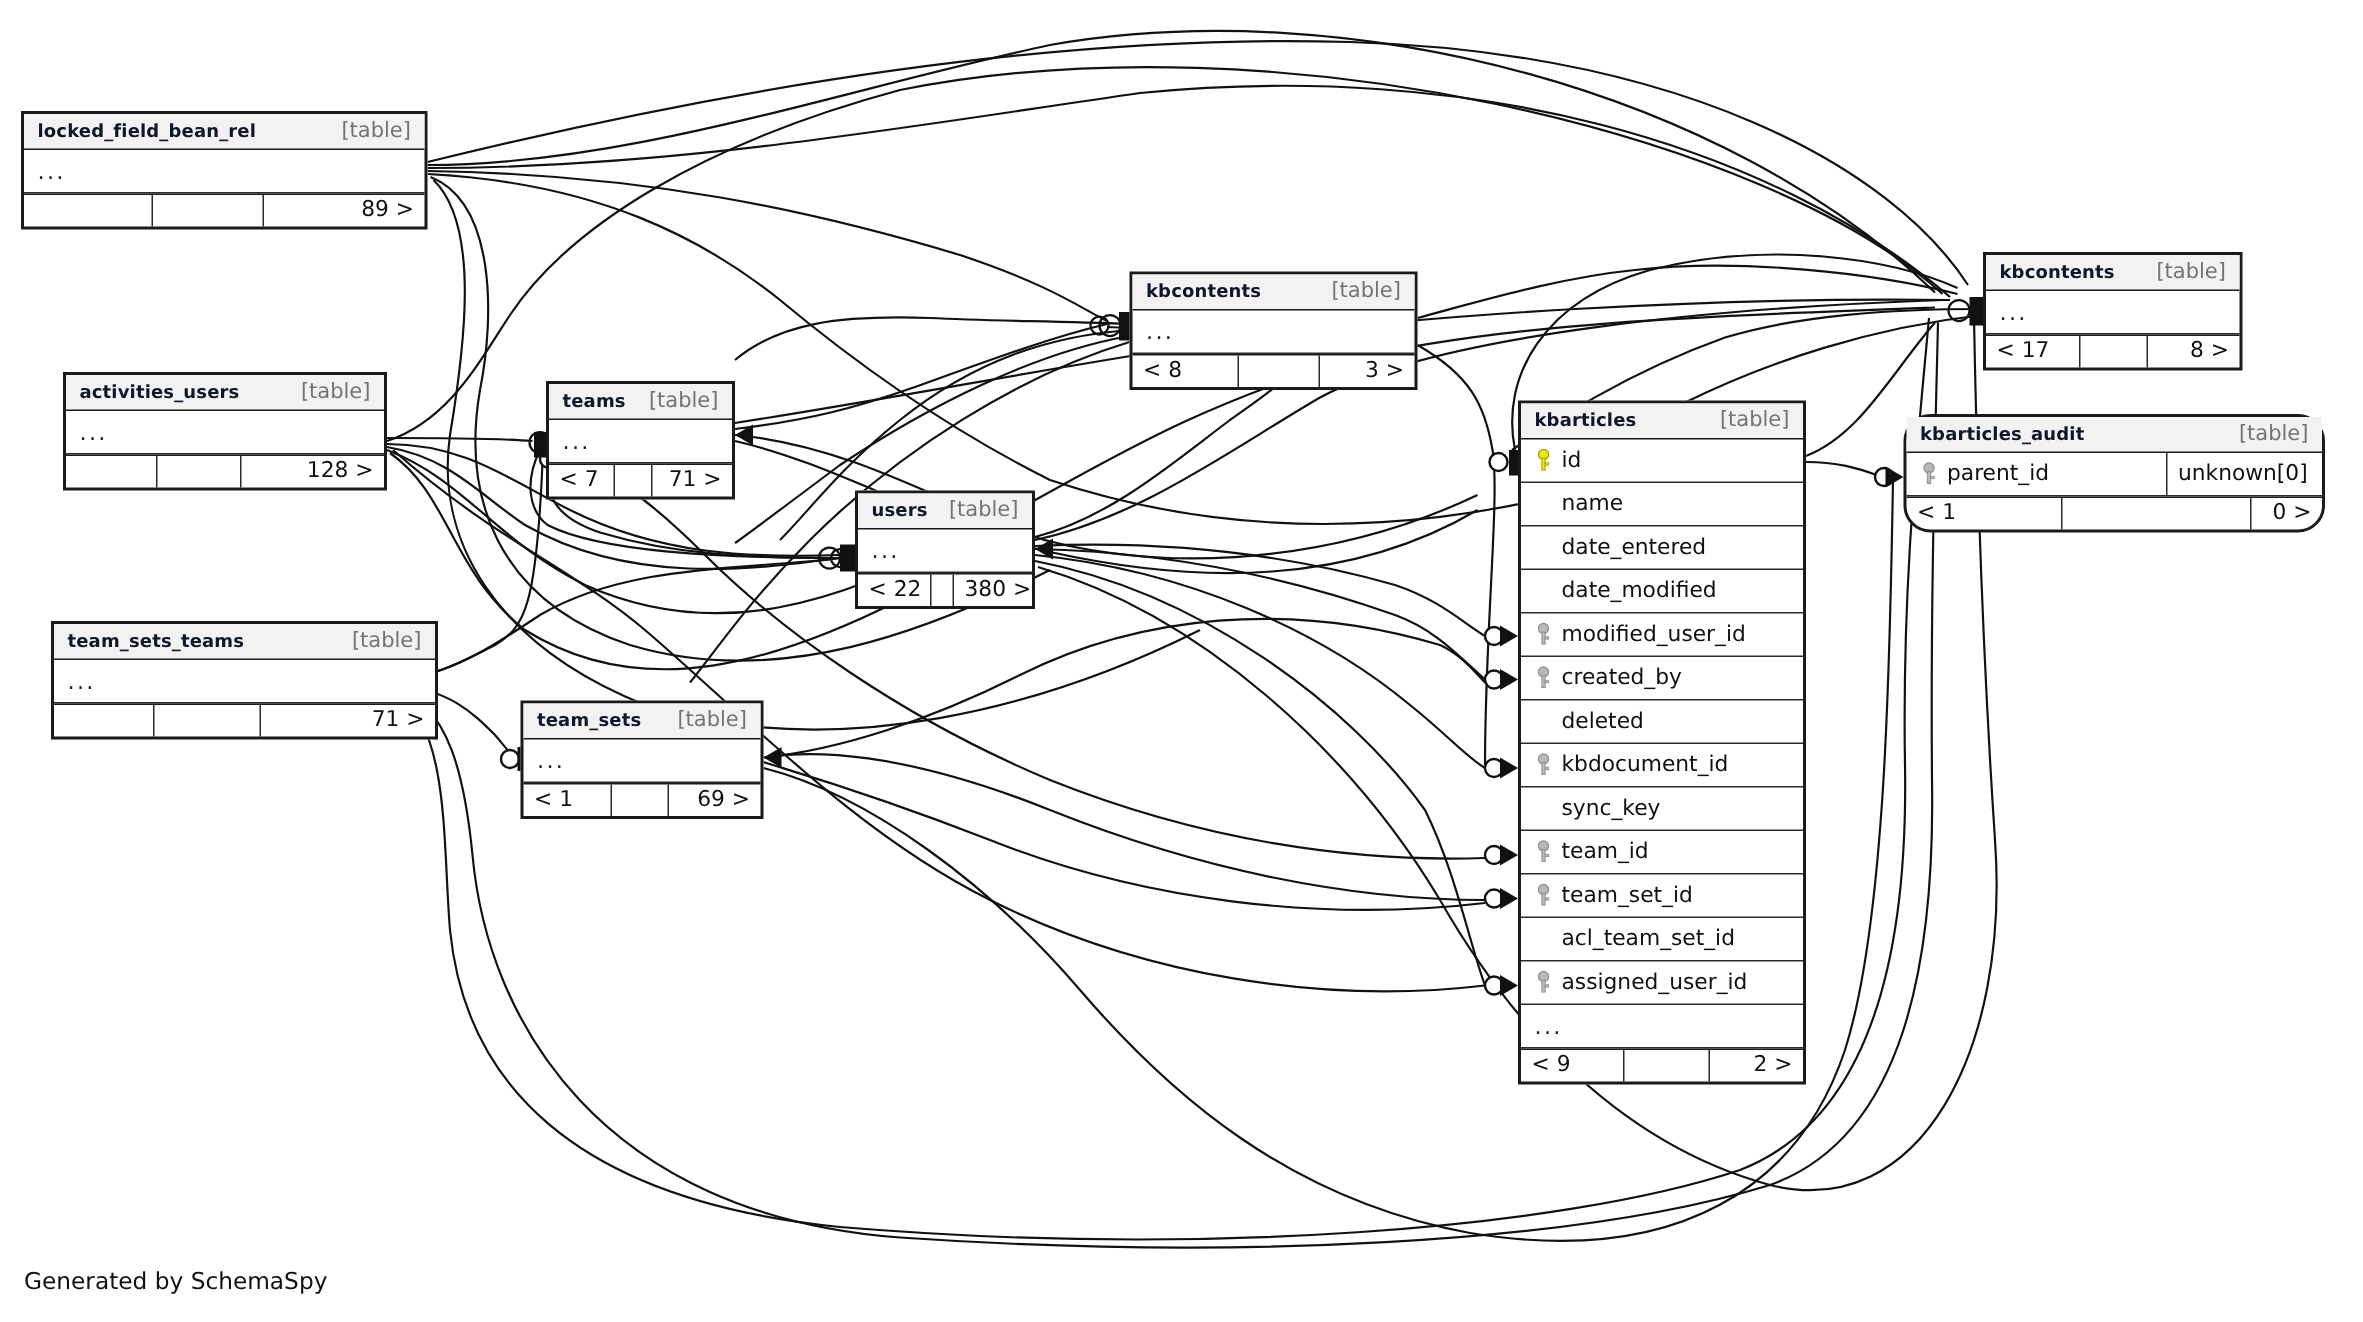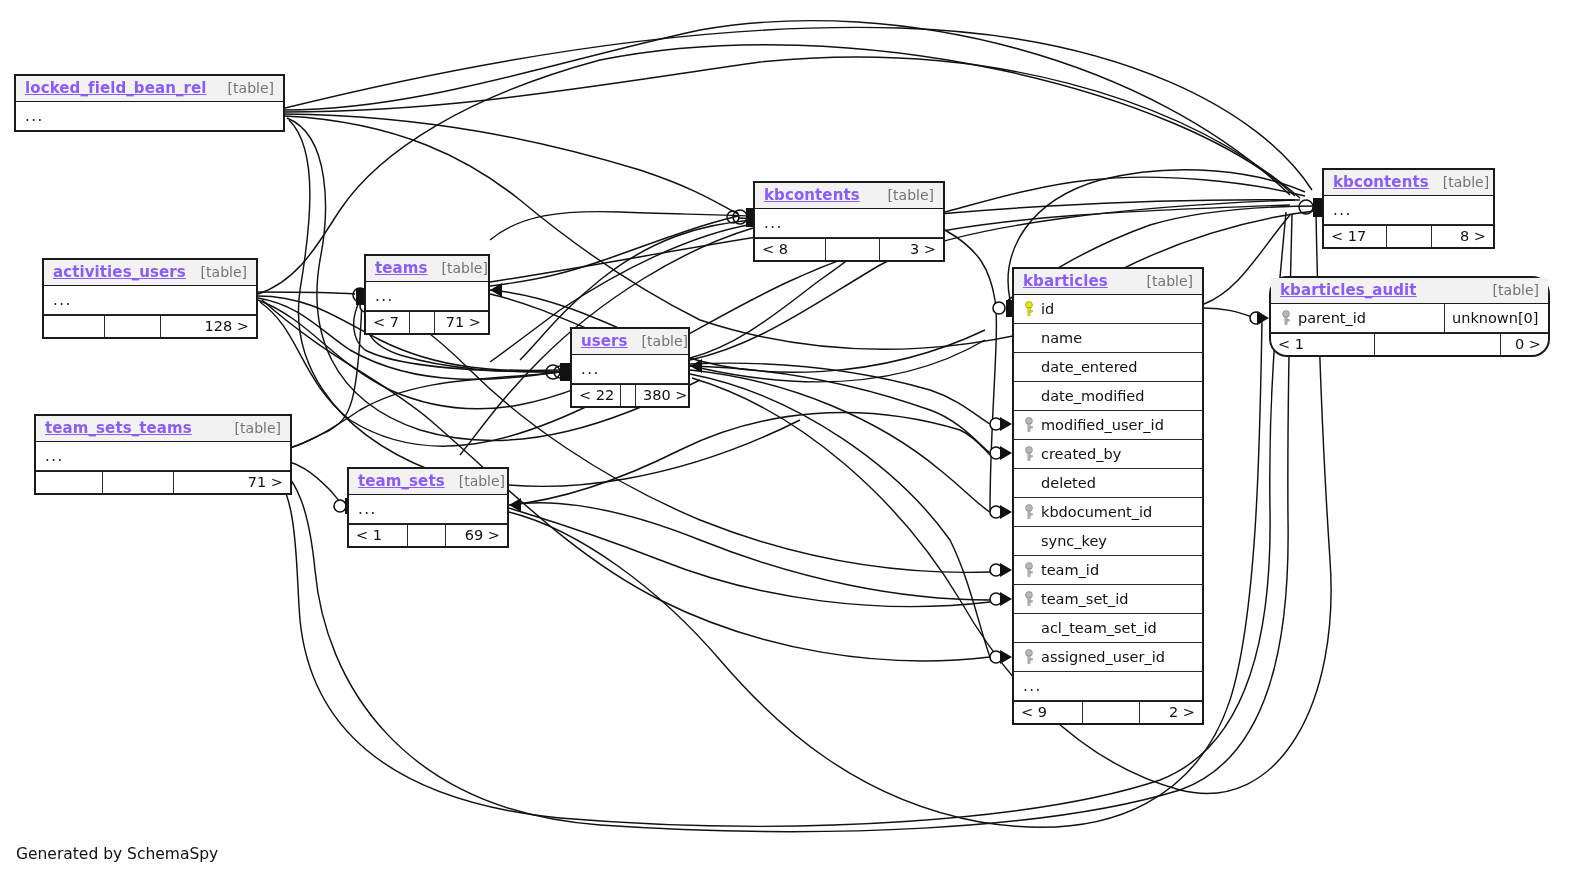--- a/index.html
+++ b/index.html
@@ -4,21 +4,21 @@
 <style>
   html,body{margin:0;padding:0;background:#ffffff;}
   body{width:1575px;height:881px;position:relative;overflow:hidden;
        font-family:"DejaVu Sans","Liberation Sans",sans-serif;}
   #canvas{position:absolute;left:0;top:0;width:1575px;height:881px;}
   svg.edges{position:absolute;left:0;top:0;width:1575px;height:881px;pointer-events:none;}
   .tbl{position:absolute;border:2px solid #1a1a1a;background:#ffffff;box-sizing:border-box;}
   .tbl .hdr{background:#f2f2f2;border-bottom:1.5px solid #1a1a1a;
             display:flex;align-items:center;justify-content:space-between;
             padding:3px 9px 4px 9px;white-space:nowrap;}
-  .tbl .hdr .tname{font-weight:bold;font-size:15px;color:#8b5cf6;letter-spacing:0.1px;text-decoration:underline;}
+  .tbl .hdr .tname{font-weight:bold;font-size:12px;color:#0f172a;letter-spacing:0.1px;}
   .tbl .hdr .ttag{font-size:14px;color:#737373;padding-left:14px;}
   .rowcell{border-bottom:1.2px solid #2a2a2a;padding:4px 9px 5px 9px;font-size:14.5px;
            color:#111;white-space:nowrap;display:flex;align-items:center;min-height:19px;}
   .rowcell:last-child{border-bottom:none;}
   .ellipsis{letter-spacing:1.5px;color:#222;font-size:15px;}
   .keyslot{width:16px;display:inline-block;flex:0 0 16px;}
   .colname{padding-left:2px;}
   .typecell{position:absolute;right:0;top:0;bottom:0;border-left:1.4px solid #2a2a2a;
             padding:4px 6px 5px 7px;font-size:14.5px;box-sizing:border-box;display:flex;align-items:center;}
   .footer{display:flex;border-top:1.5px solid #1a1a1a;font-size:14.5px;color:#111;}
@@ -147,23 +147,28 @@
   </svg>
 
   <div class="tbl" style="left:14px;top:74px;width:271px;">
     <div class="hdr">
       <span class="tname">locked_field_bean_rel</span>
       <span class="ttag">[table]</span>
     </div>
     <div class="rowcell">
       <span class="ellipsis">...</span>
     </div>
-  </div>
-
-  <div class="tbl" style="left:42px;top:258px;width:216px;">
+    <div class="footer">
+      <div class="fl" style="width:85px"></div>
+      <div class="fm" style="width:75px"></div>
+      <div class="fr">89 &gt;</div>
+    </div>
+  </div>
+
+  <div class="tbl" style="left:42px;top:248px;width:216px;">
     <div class="hdr">
       <span class="tname">activities_users</span>
       <span class="ttag">[table]</span>
     </div>
     <div class="rowcell">
       <span class="ellipsis">...</span>
     </div>
     <div class="footer">
       <div class="fl" style="width:60px"></div>
       <div class="fm" style="width:57px"></div>

